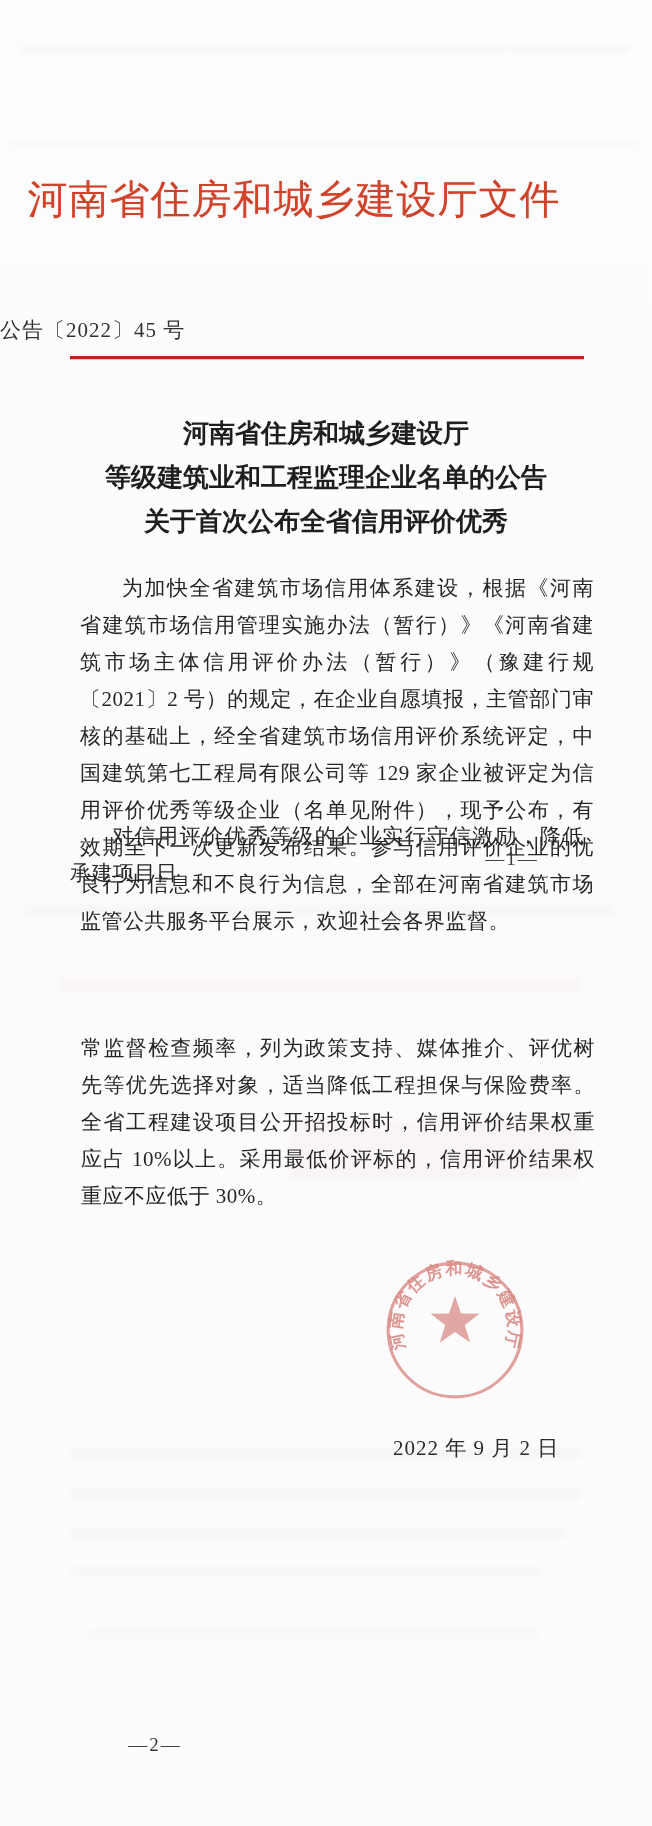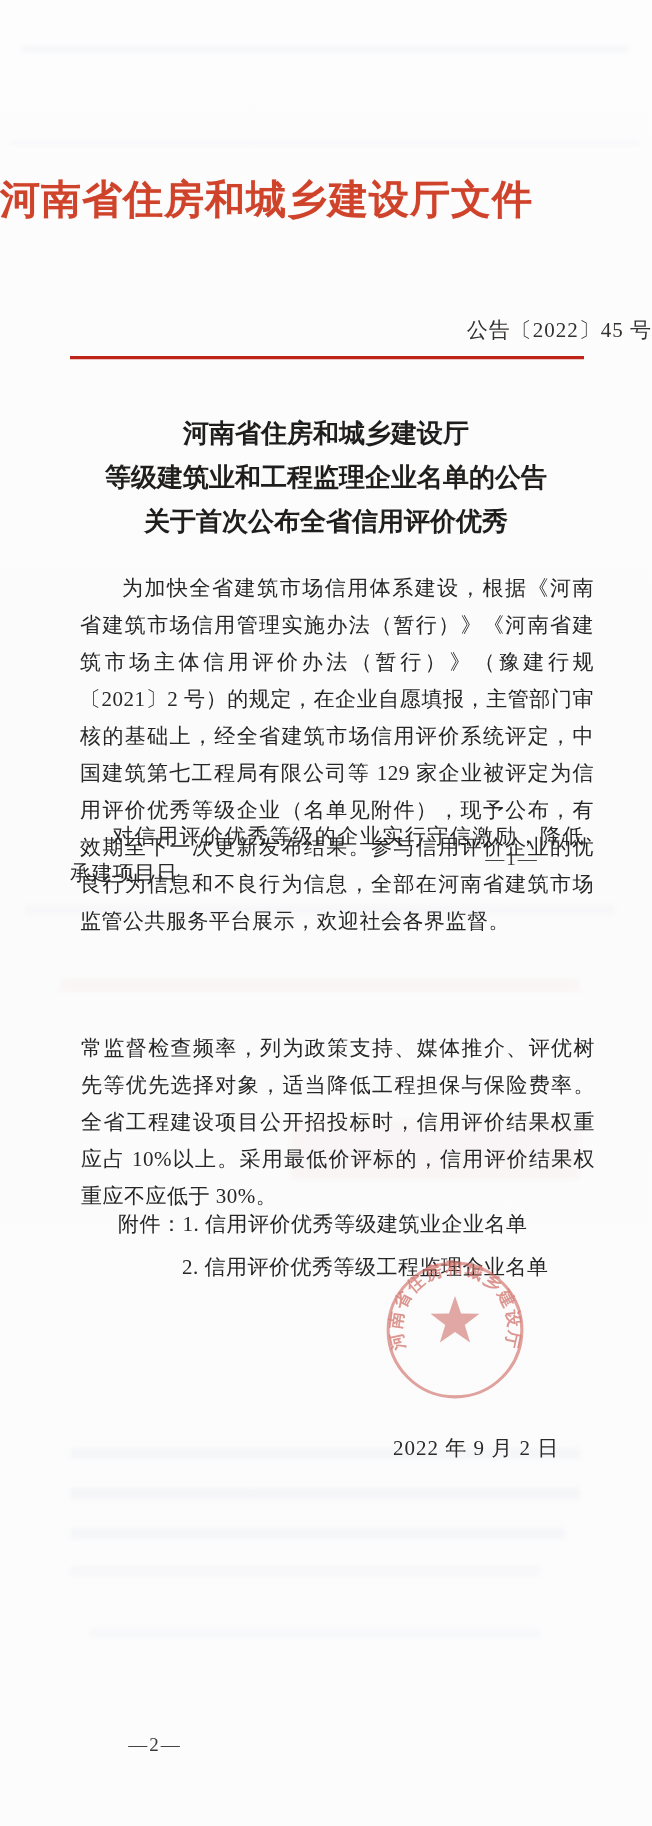--- a/index.html
+++ b/index.html
@@ -25,32 +25,33 @@
     filter: blur(2px);
     pointer-events: none;
   }
   .artifact.gray { background: #8a94a0; }
   .artifact.pink { background: #e2938c; }
 
   .agency-header {
     top: 172px;
     left: 0;
     width: 588px;
+    text-align: center;
     font-size: 40px;
-    font-weight: 700;
+    font-weight: 400;
     letter-spacing: 1px;
     color: #d0432b;
     text-shadow: 0 0 1px rgba(208,67,43,.35);
   }
 
   .doc-number {
     top: 316px;
     left: 0;
     width: 652px;
-    text-align: right;
+    text-align: left;
     font-size: 21px;
     letter-spacing: 1px;
     color: #33312f;
   }
 
   .red-rule {
     top: 356px;
     left: 70px;
     width: 514px;
     height: 3px;
@@ -148,30 +149,20 @@
     <div>等级建筑业和工程监理企业名单的公告</div>
     <div>关于首次公布全省信用评价优秀</div>
   </div>
 
   <div class="abs body-text indent para1">为加快全省建筑市场信用体系建设，根据《河南省建筑市场信用管理实施办法（暂行）》《河南省建筑市场主体信用评价办法（暂行）》（豫建行规〔2021〕2 号）的规定，在企业自愿填报，主管部门审核的基础上，经全省建筑市场信用评价系统评定，中国建筑第七工程局有限公司等 129 家企业被评定为信用评价优秀等级企业（名单见附件），现予公布，有效期至下一次更新发布结果。参与信用评价企业的优良行为信息和不良行为信息，全部在河南省建筑市场监管公共服务平台展示，欢迎社会各界监督。</div>
   <div class="abs body-text indent para2-start">对信用评价优秀等级的企业实行守信激励，降低承建项目日</div>
   <div class="abs page-num page-num-1">—1—</div>
 
   <div class="abs body-text para2-cont">常监督检查频率，列为政策支持、媒体推介、评优树先等优先选择对象，适当降低工程担保与保险费率。全省工程建设项目公开招投标时，信用评价结果权重应占 10%以上。采用最低价评标的，信用评价结果权重应不应低于 30%。</div>
 
-  <div class="abs attachments">
-    <div class="attach-row">
-      <span class="attach-label">附件：</span>
-      <span>1. 信用评价优秀等级建筑业企业名单</span>
-    </div>
-    <div class="attach-row">
-      <span class="attach-spacer"></span>
-      <span>2. 信用评价优秀等级工程监理企业名单</span>
-    </div>
-  </div>
 
   <svg class="abs seal" viewBox="0 0 140 140" width="144" height="144">
     <defs>
       <path id="sealArc" d="M 24 92 A 52 52 0 1 1 116 92" fill="none"></path>
     </defs>
     <circle cx="70" cy="70" r="65" fill="none" stroke="#cf6a62" stroke-width="3" opacity="0.75"></circle>
     <polygon points="70,37 75.9,53.9 93.8,54.3 79.5,65.1 84.7,82.2 70,72 55.3,82.2 60.5,65.1 46.2,54.3 64.1,53.9" fill="#d4837c" opacity="0.85"></polygon>
     <text font-size="16.5" fill="#cf6a62" opacity="0.85" font-weight="700" font-family="'Liberation Serif','DejaVu Serif',serif" letter-spacing="2">
       <textPath href="#sealArc" startOffset="50%" text-anchor="middle">河南省住房和城乡建设厅</textPath>
     </text>

